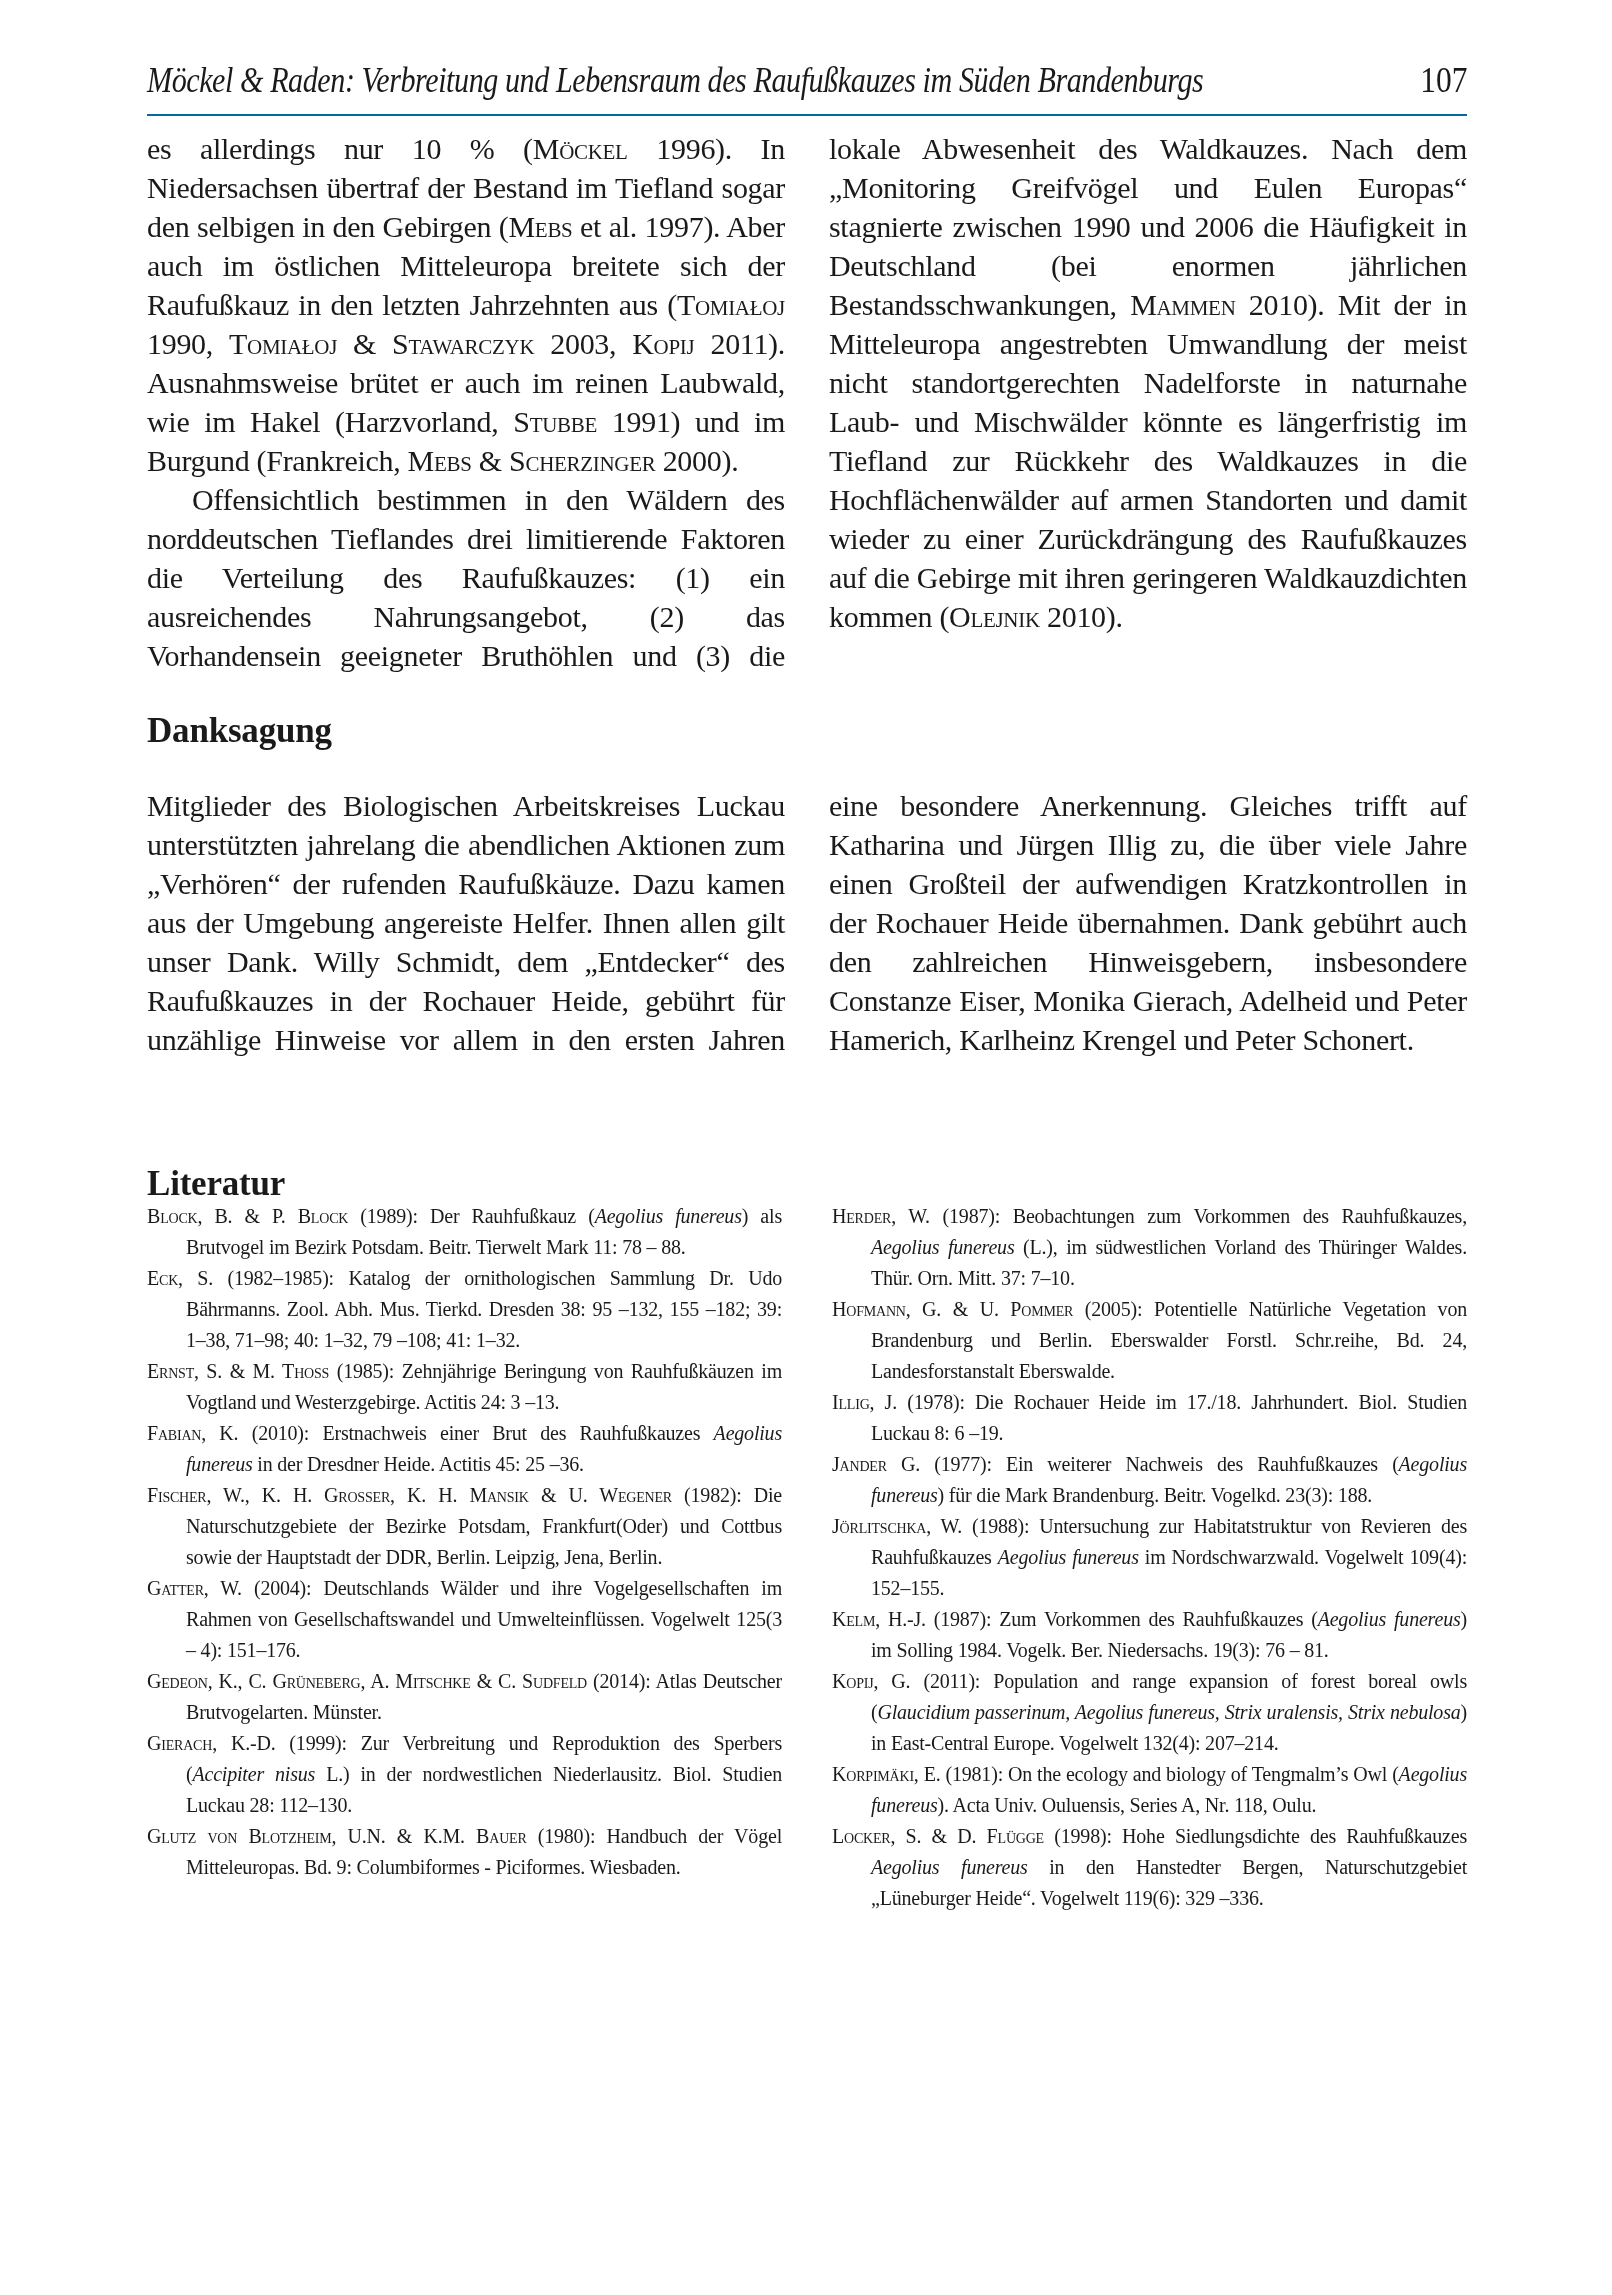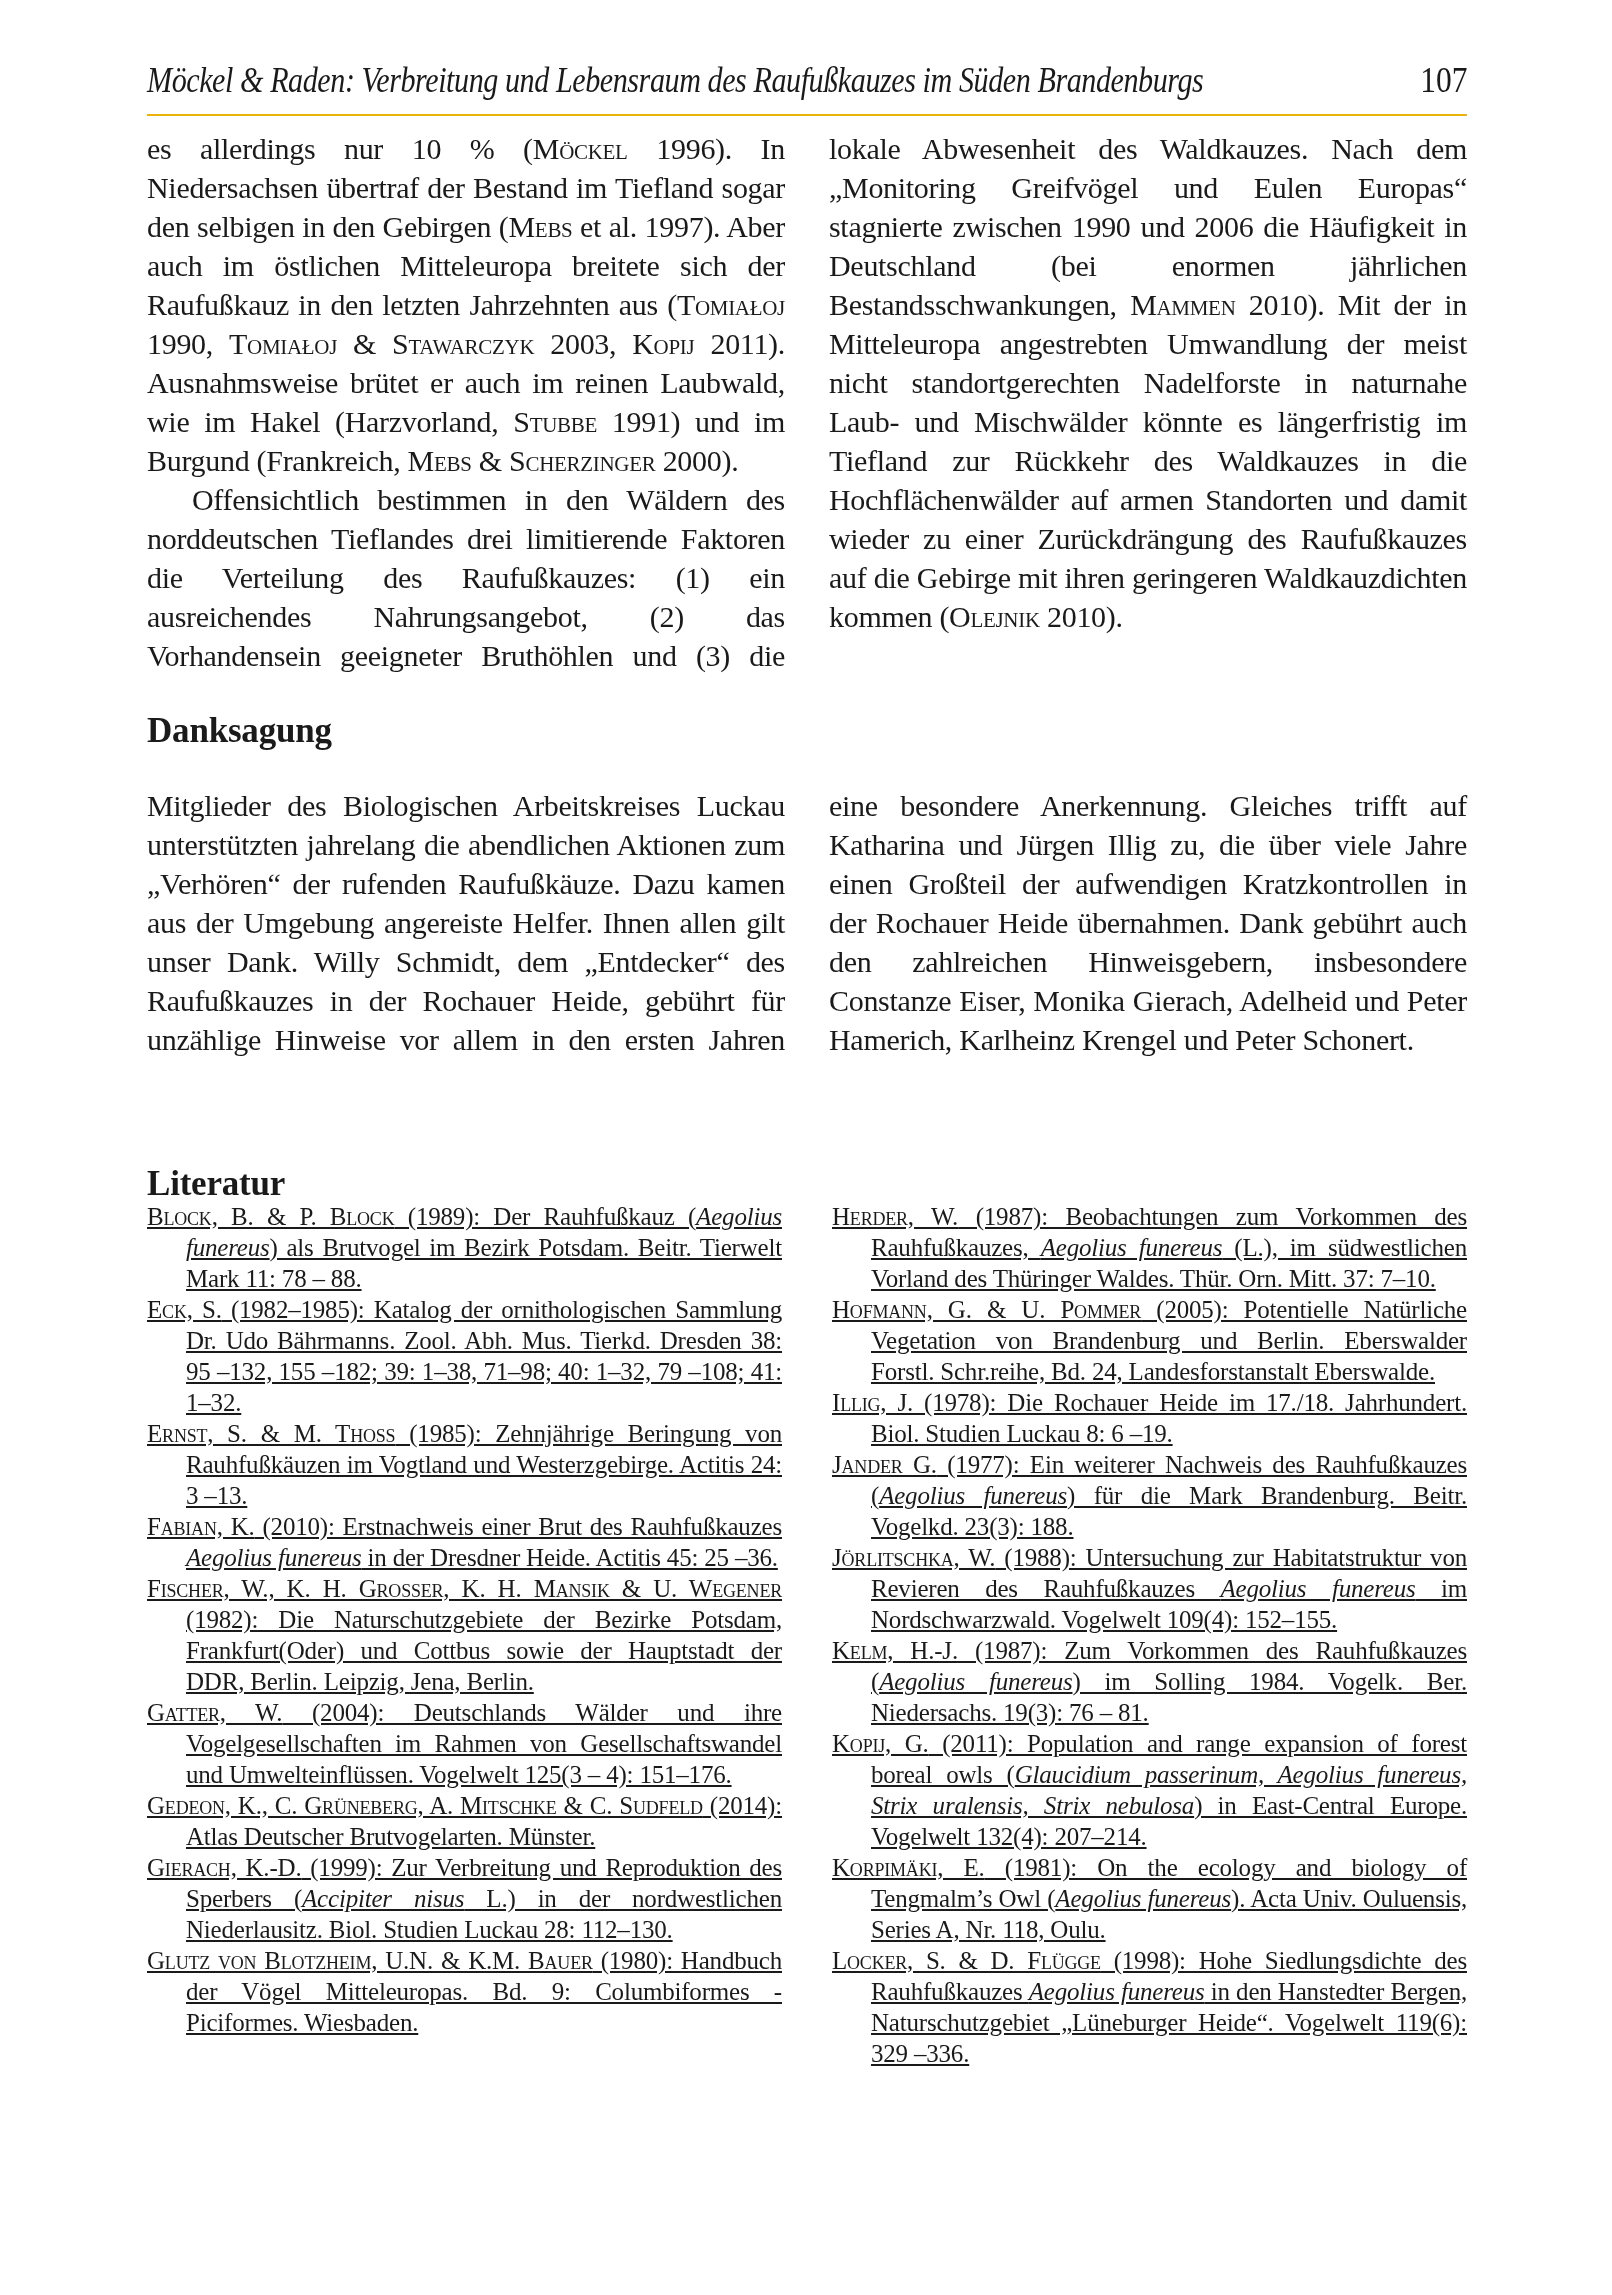--- a/index.html
+++ b/index.html
@@ -3,42 +3,42 @@
 <meta charset="utf-8">
 <style>
   html, body { margin: 0; padding: 0; background: #ffffff; }
   body {
     width: 1612px; height: 2295px; position: relative; overflow: hidden;
     font-family: "Liberation Serif", "DejaVu Serif", serif; color: #1a1a1a;
   }
   .page { position: absolute; left: 147px; top: 0; width: 1320px; }
   .running-head {
     position: absolute; left: 0; top: 58px; width: 1320px; height: 56px;
-    border-bottom: 2px solid #eab308;
+    border-bottom: 2px solid #0369a1;
   }
   .running-title {
     position: absolute; left: 0; top: 3.2px; font-style: italic;
     font-size: 35px; letter-spacing: -0.5px; white-space: nowrap;
     transform: scaleX(0.86); transform-origin: left top;
   }
   .page-number {
     position: absolute; right: 0; top: 3.2px; font-size: 35px;
     transform: scaleX(0.9); transform-origin: right top;
   }
   .cols { position: absolute; left: 0; width: 1320px; display: flex; justify-content: space-between; }
   .col { width: 635px; }
   .body-text { font-size: 30px; line-height: 39px; text-align: justify; letter-spacing: -0.3px; }
   .body-text p { margin: 0; }
   .body-text p.indent { text-indent: 45px; }
   .sc { font-variant: small-caps; }
   .heading {
     position: absolute; left: 0; font-weight: bold; font-size: 35px;
     letter-spacing: -0.2px;
   }
-  .refs { font-size: 25px; line-height: 31px; letter-spacing: -0.2px; text-decoration: underline; }
+  .refs { font-size: 20px; line-height: 31px; letter-spacing: -0.2px; }
   .ref { margin: 0; padding-left: 39px; text-indent: -39px; text-align: justify; }
   .ref .author { font-variant: small-caps; }
   .ref i { font-style: italic; }
 </style>
 </head>
 <body>
 
 <div class="page">
 
   <div class="running-head">

